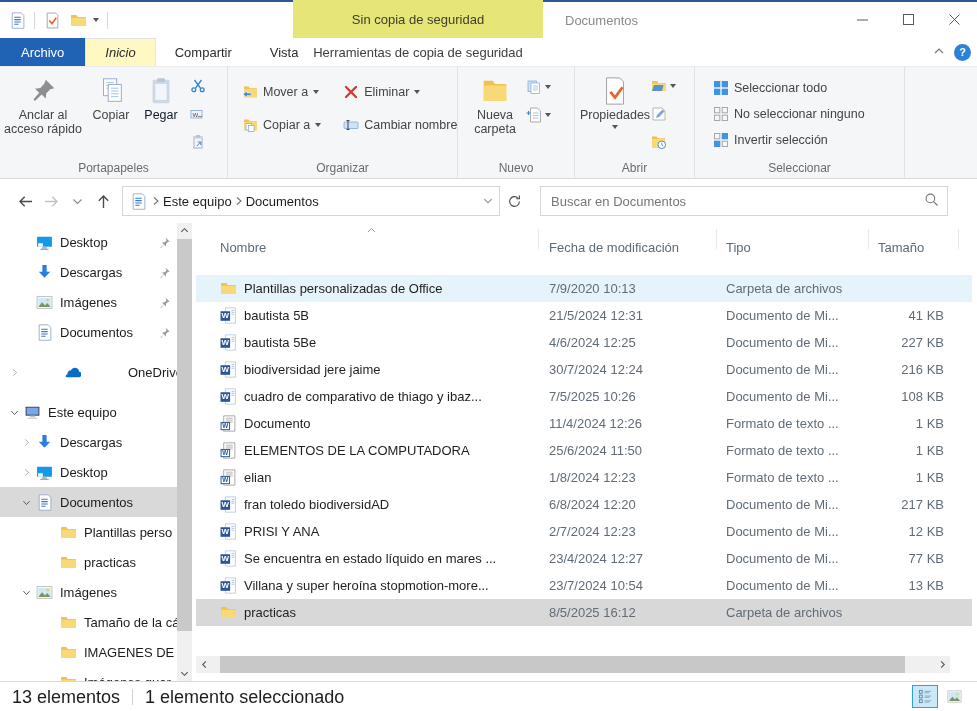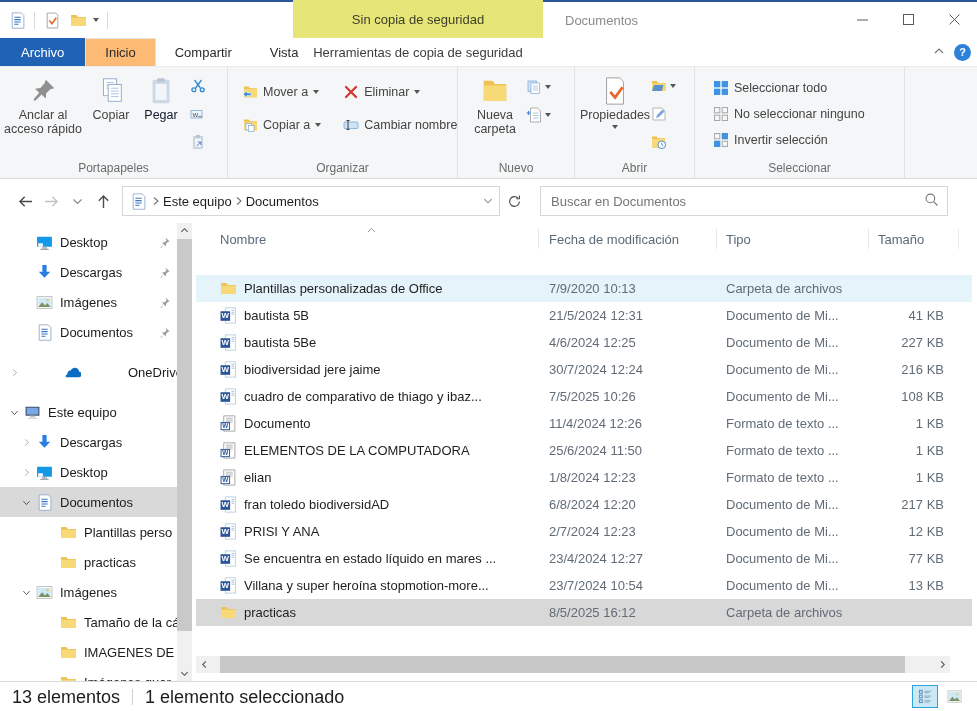--- a/index.html
+++ b/index.html
@@ -14,21 +14,21 @@
   .vsep{width:1px;height:17px;background:#d9d9d9;}
   .banner{position:absolute;left:293px;top:-2px;width:250px;height:38px;background:#e5e578;display:flex;align-items:center;justify-content:center;font-size:13px;color:#3f3f2a;}
   .wtitle{position:absolute;left:565px;top:0;height:36px;display:flex;align-items:center;font-size:13px;color:#8a8a8a;}
   .wbtns{position:absolute;right:0;top:-2px;height:38px;display:flex;}
   .wbtn{width:46px;height:38px;display:flex;align-items:center;justify-content:center;}
   .wbtn svg{width:13px;height:13px;}
   
   .tabrow{position:relative;height:28px;background:#fff;display:flex;}
   .tab{height:28px;display:flex;align-items:center;justify-content:center;font-size:13px;color:#2b2b2b;padding:0 19px;box-sizing:border-box;}
   .tab-file{background:#2062b4;color:#fff;padding:0 21px;}
-  .tab-active{background:#fdba74;border:1px solid #e3e3e3;border-bottom:none;}
+  .tab-active{background:#fef9c3;border:1px solid #e3e3e3;border-bottom:none;font-style:italic;}
   .tab-tool{position:absolute;left:293px;top:0;width:250px;padding:0;color:#3d3d3d;}
   .tr-icons{position:absolute;right:6px;top:0;height:28px;display:flex;align-items:center;gap:9px;}
   .collapse-chev svg{width:12px;height:12px;}
   .helpdot{width:17px;height:17px;}
   
   .ribbon{height:111px;background:#f5f6f7;border-top:1px solid #ebebeb;border-bottom:1px solid #d9dadb;display:flex;box-sizing:content-box;}
   .rgroup{position:relative;border-right:1px solid #e2e2e2;box-sizing:border-box;display:flex;}
   .rg-label{position:absolute;bottom:3px;left:0;right:0;text-align:center;font-size:12px;color:#6b6b6b;}
   .bigbtn{display:flex;flex-direction:column;align-items:center;padding-top:7px;font-size:12.5px;color:#444;line-height:14px;text-align:center;}
   .bigbtn .bico{height:34px;display:flex;align-items:center;}
@@ -76,21 +76,21 @@
   .sb-ico svg{width:17px;height:17px;display:block;}
   .sb-label{white-space:nowrap;overflow:hidden;flex:1;}
   .sb-pin{width:13px;height:13px;margin-right:6px;flex:0 0 13px;}
   .sb-pin svg{width:13px;height:13px;}
   .sbscroll{position:absolute;left:177px;top:0;width:15px;height:458px;background:#f0f0f0;}
   .sbscroll .arrow{position:absolute;left:0;width:15px;height:15px;display:flex;align-items:center;justify-content:center;}
   .sbscroll .arrow svg{width:9px;height:9px;}
   .sbscroll .thumb{position:absolute;left:0;top:16px;width:15px;height:392px;background:#c9c9c9;}
   
   .list{position:absolute;left:196px;right:0;top:0;bottom:0;}
-  .lheader{position:relative;height:32px;display:flex;align-items:center;font-size:13px;color:#5d6a79;}
+  .lheader{position:relative;height:32px;display:flex;align-items:flex-end;font-size:13px;color:#5d6a79;}
   .h-name{flex:0 0 344px;padding-left:24px;box-sizing:border-box;}
   .h-date{flex:0 0 178px;padding-left:9px;box-sizing:border-box;}
   .h-type{flex:0 0 152px;padding-left:8px;box-sizing:border-box;}
   .h-size{flex:0 0 86px;padding-left:8px;box-sizing:border-box;}
   .hline{position:absolute;top:6px;width:1px;height:20px;background:#e8e8e8;}
   .sortchev{position:absolute;left:170px;top:1px;}
   .sortchev svg{width:11px;height:11px;}
   .rows{position:absolute;left:0;right:5px;top:38px;}
   .frow{height:27px;display:flex;align-items:center;font-size:13px;}
   .frow.hover{background:#e5f3fb;margin-top:14px;}

